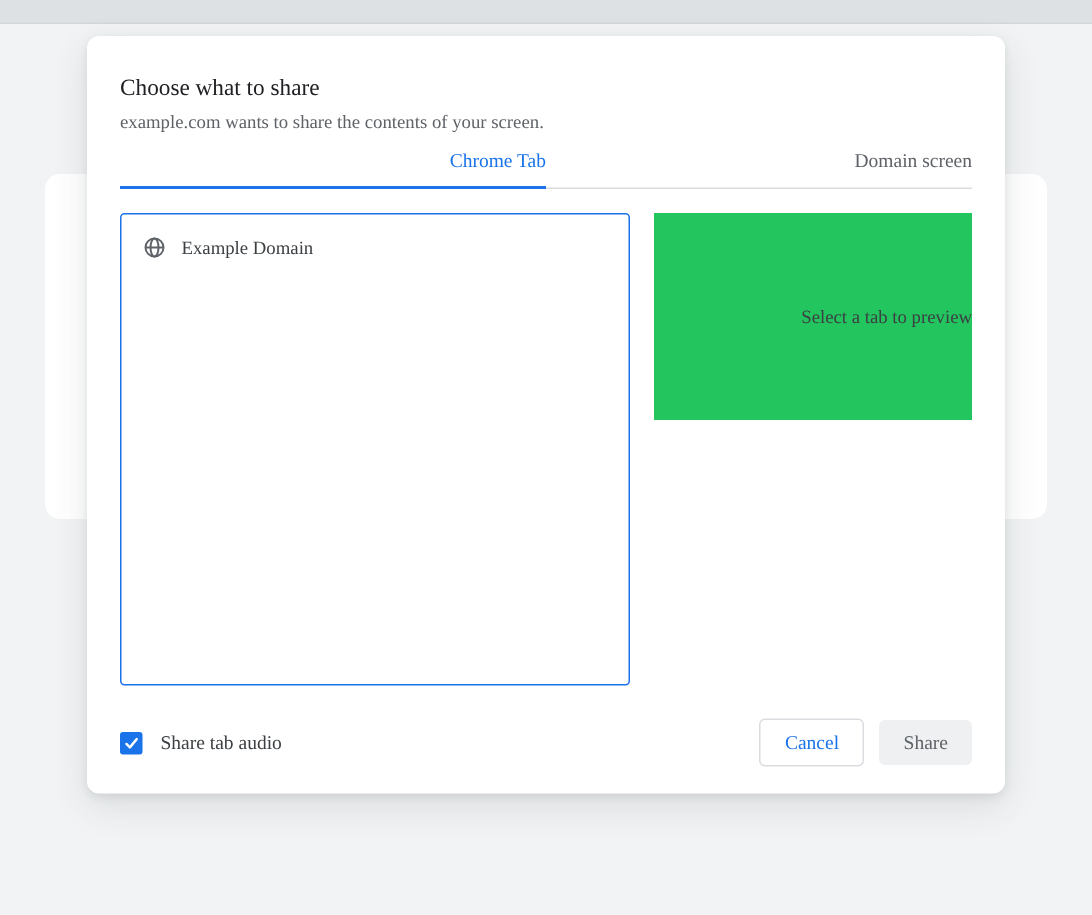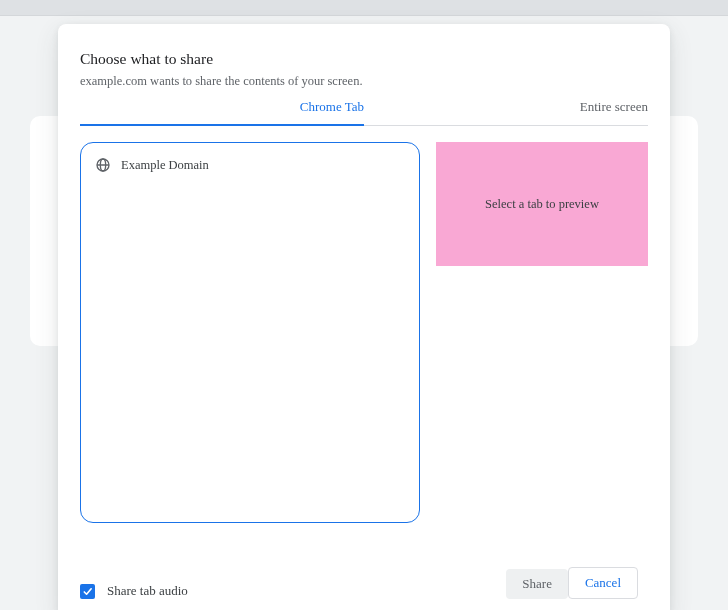--- a/index.html
+++ b/index.html
@@ -80,23 +80,23 @@
     height: 2.5px;
     background: #1a73e8;
   }
   .content-row {
     display: flex;
     gap: 16px;
     margin-top: 16px;
   }
   .tab-list {
     width: 340px;
-    height: 381px;
+    height: 315px;
     border: 1.5px solid #1a73e8;
-    border-radius: 13px;
+    border-radius: 3px;
     box-sizing: border-box;
     padding: 10px 8px;
     overflow: auto;
   }
   .tab-item {
     display: flex;
     align-items: center;
     gap: 10px;
     padding: 4px 6px;
     font-size: 12.5px;
@@ -105,32 +105,32 @@
     border-radius: 4px;
   }
   .globe-icon {
     width: 16px;
     height: 16px;
     flex: 0 0 auto;
   }
   .globe-icon svg { display: block; }
   .preview {
     flex: 1;
-    height: 124px;
-    background: #f9a8d4;
-    display: flex;
-    align-items: center;
-    justify-content: center;
+    height: 138px;
+    background: #22c55e;
+    display: flex;
+    align-items: center;
+    justify-content: flex-end;
     font-size: 12.5px;
     color: #3c4043;
   }
   .footer {
     display: flex;
-    align-items: flex-end;
-    margin-top: 44px;
+    align-items: center;
+    margin-top: 22px;
   }
   .checkbox-wrap {
     display: flex;
     align-items: center;
     gap: 12px;
     font-size: 13px;
     color: #3c4043;
   }
   .chk {
     width: 15px;
@@ -171,21 +171,21 @@
 
 <div class="page-area">
   <div class="bg-card"></div>
 
   <div class="dialog">
     <div class="dialog-title">Choose what to share</div>
     <div class="dialog-sub">example.com wants to share the contents of your screen.</div>
 
     <div class="tabs">
       <div class="tab active">Chrome Tab</div>
-      <div class="tab">Entire screen</div>
+      <div class="tab">Domain screen</div>
     </div>
 
     <div class="content-row">
       <div class="tab-list">
         <div class="tab-item">
           <span class="globe-icon">
             <svg width="16" height="16" viewBox="0 0 24 24">
               <circle cx="12" cy="12" r="9" fill="none" stroke="#5f6368" stroke-width="2"></circle>
               <ellipse cx="12" cy="12" rx="4" ry="9" fill="none" stroke="#5f6368" stroke-width="2"></ellipse>
               <line x1="3" y1="12" x2="21" y2="12" stroke="#5f6368" stroke-width="2"></line>
@@ -202,17 +202,17 @@
     <div class="footer">
       <div class="checkbox-wrap">
         <span class="chk">
           <svg width="11" height="11" viewBox="0 0 24 24">
             <polyline points="5,13 10,18 20,6" fill="none" stroke="#fff" stroke-width="3.5" stroke-linecap="round" stroke-linejoin="round"></polyline>
           </svg>
         </span>
         <span>Share tab audio</span>
       </div>
       <div class="spacer"></div>
+      <button class="btn btn-cancel">Cancel</button>
       <button class="btn btn-share">Share</button>
-      <button class="btn btn-cancel">Cancel</button>
     </div>
   </div>
 </div>
 
 </body></html>

